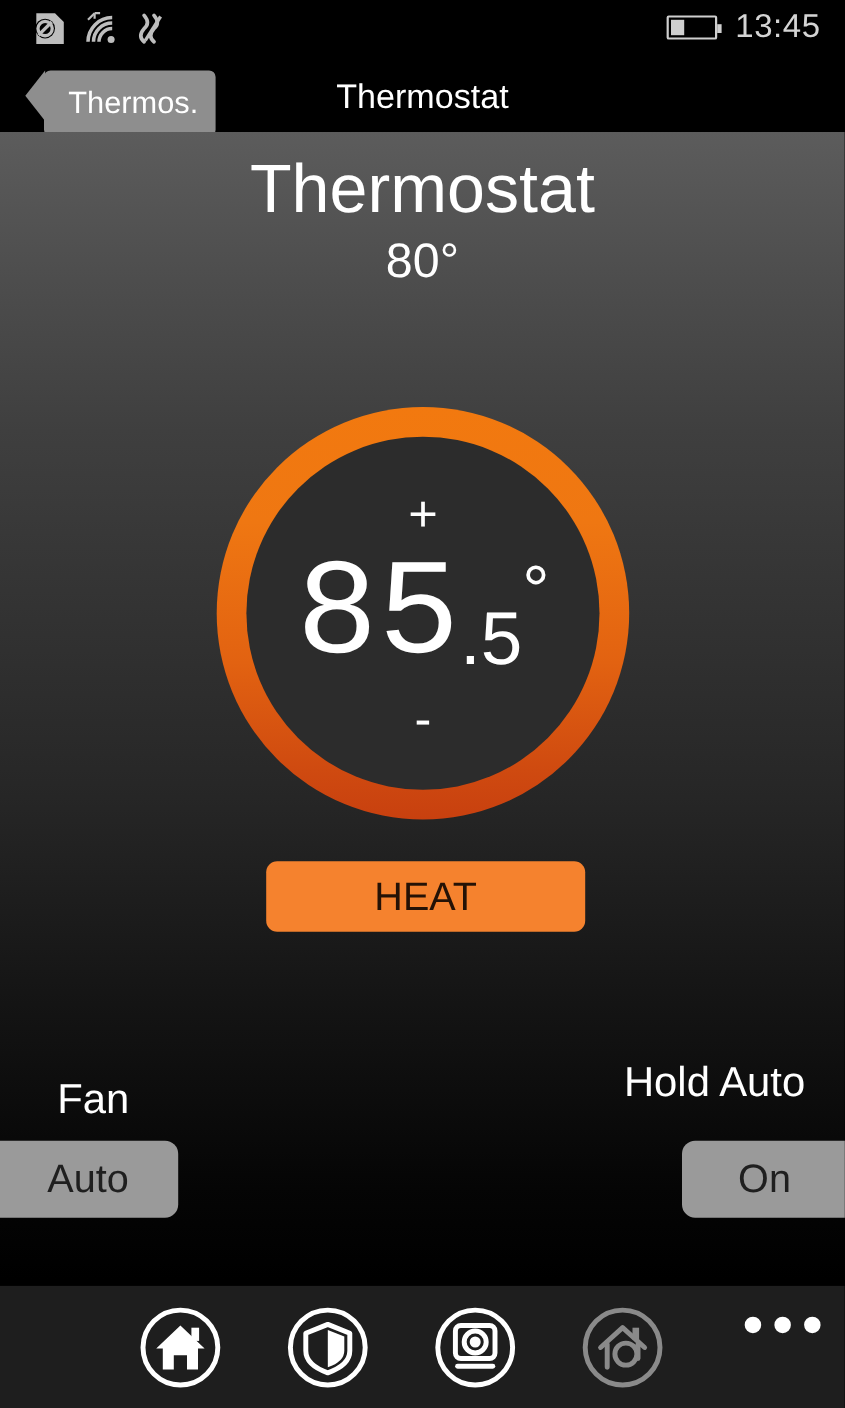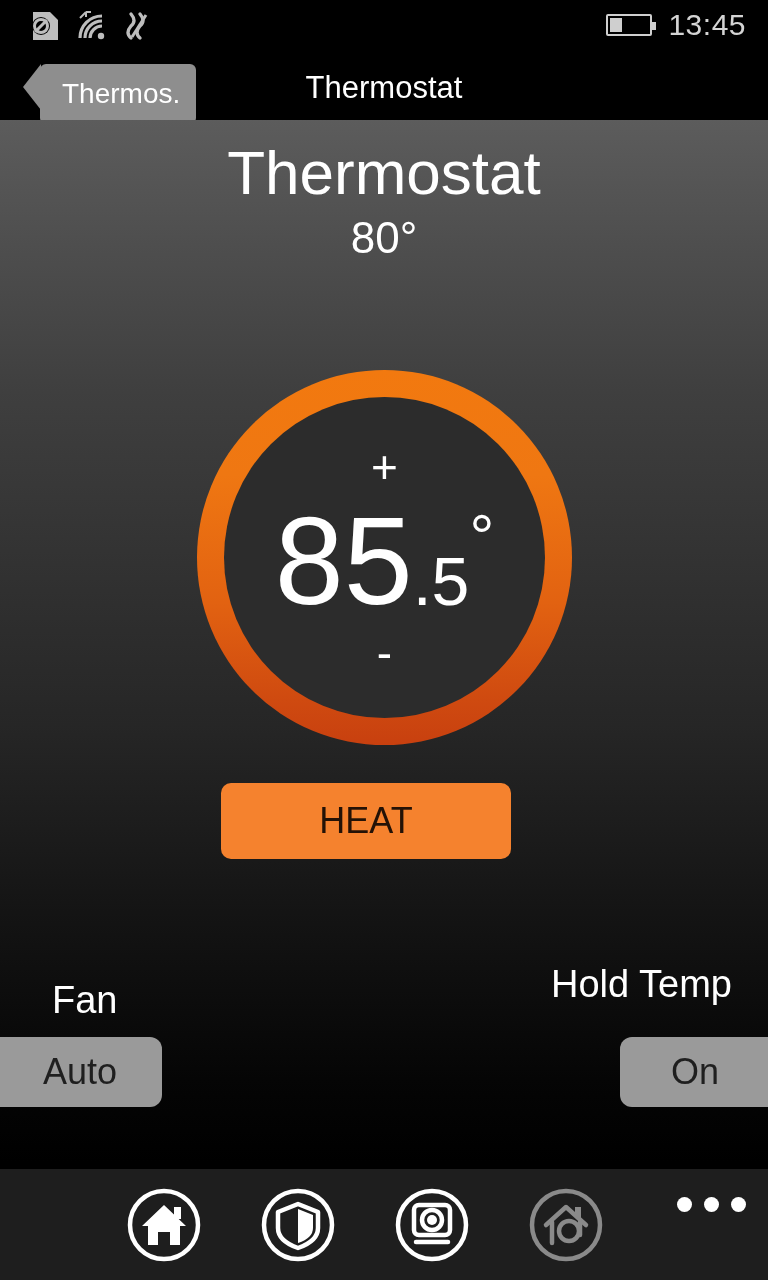--- a/index.html
+++ b/index.html
@@ -121,28 +121,28 @@
     transform:translateX(-50%);
     color:#fff; font-size:46px; line-height:1;
     font-weight:300;
     cursor:pointer;
   }
   #setpoint {
     display:flex; align-items:flex-start;
     color:#fff; line-height:1;
     margin-top:8px;
   }
-  #setpoint-whole { font-size:124px; line-height:0.92; }
+  #setpoint-whole { font-size:124px; line-height:0.92;font-family:Liberation Mono, monospace; }
   #setpoint-frac  { font-size:68px; line-height:1; align-self:flex-end; margin-bottom:4px; }
   #setpoint-deg   { font-size:62px; line-height:1; margin-top:2px; }
 
   
   #mode-button {
-    position:absolute; left:221px; top:663px;
-    width:290px; height:76px;
+    position:absolute; left:242px; top:663px;
+    width:290px; height:64px;
     background:#f5822e;
     border-radius:10px;
     display:flex; align-items:center; justify-content:center;
     color:#241206; font-size:36px;
     cursor:pointer;
   }
 
   
   .ctl-label {
     position:absolute; color:#fff; font-size:38px; white-space:nowrap;
@@ -256,21 +256,21 @@
         </div>
         <div id="minus-button">-</div>
       </div>
     </div>
 
     <div id="mode-button">HEAT</div>
 
     <div class="ctl-label" id="fan-label">Fan</div>
     <div class="pill" id="fan-value">Auto</div>
 
-    <div class="ctl-label" id="hold-label">Hold Temp</div>
+    <div class="ctl-label" id="hold-label">Hold Auto</div>
     <div class="pill" id="hold-value">On</div>
   </div>
 
   <div id="bottom-nav">
     <div class="nav-items">
 
       <div class="nav-item">
         <span>
           <svg width="80" height="80" viewBox="0 0 80 80">
             <circle cx="40" cy="40" r="34" fill="none" stroke="#fff" stroke-width="4.5"></circle>

